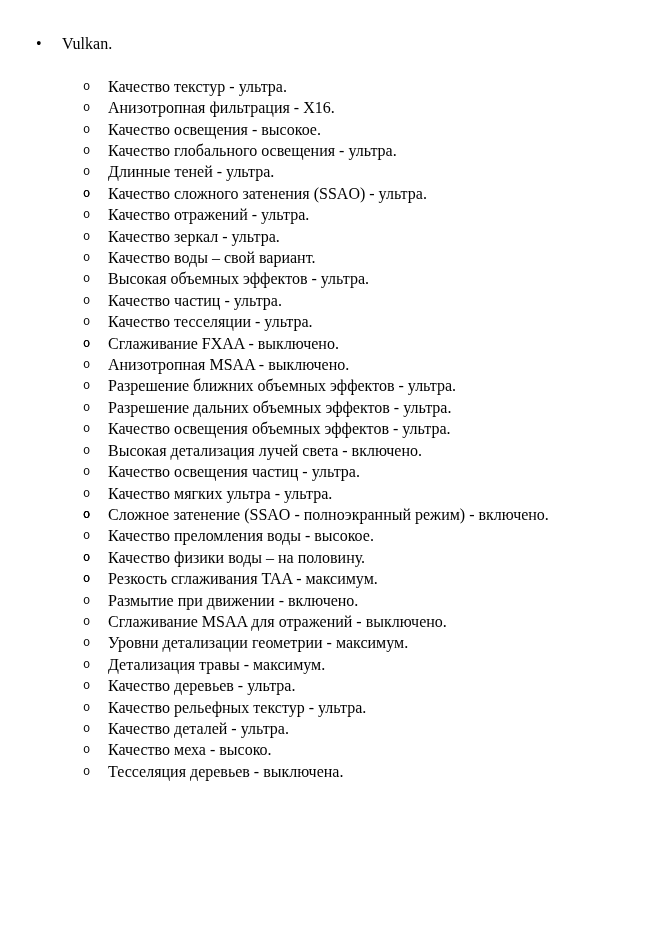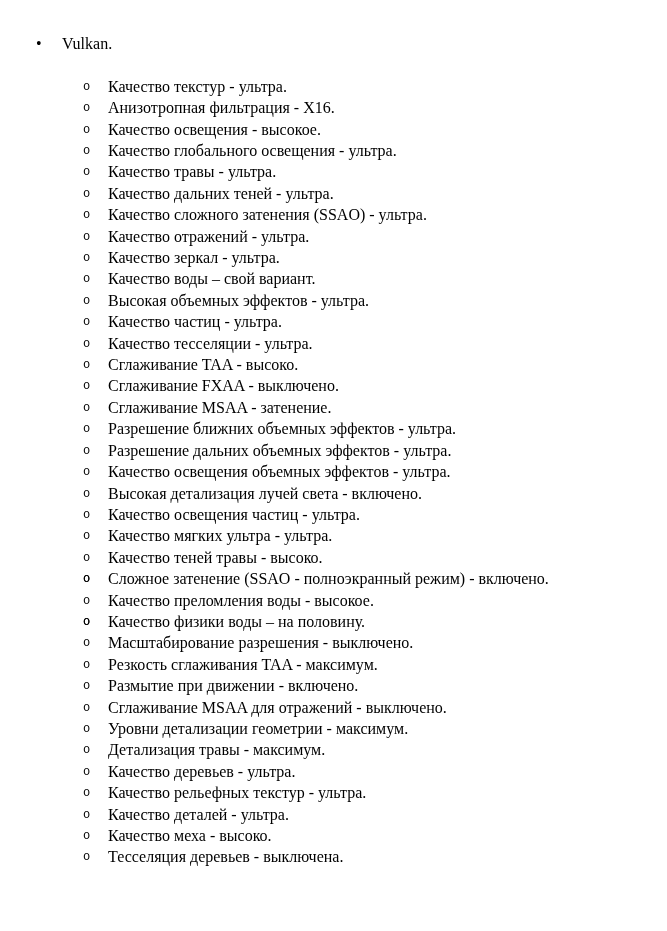--- a/index.html
+++ b/index.html
@@ -59,45 +59,45 @@
 <div class="page">
   <div class="l1-item">
     <span class="l1-bullet">•</span>
     <span class="l1-text">Vulkan.</span>
   </div>
   <div class="l2-list" id="settings-list">
       <div class="l2-item"><span class="l2-bullet">o</span><span class="l2-text">Качество текстур - ультра.</span></div>
       <div class="l2-item"><span class="l2-bullet">o</span><span class="l2-text">Анизотропная фильтрация - X16.</span></div>
       <div class="l2-item"><span class="l2-bullet">o</span><span class="l2-text">Качество освещения - высокое.</span></div>
       <div class="l2-item"><span class="l2-bullet">o</span><span class="l2-text">Качество глобального освещения - ультра.</span></div>
-      <div class="l2-item"><span class="l2-bullet">o</span><span class="l2-text">Качество травы - ультра.</span></div>
-      <div class="l2-item"><span class="l2-bullet">o</span><span class="l2-text">Качество дальних теней - ультра.</span></div>
+      <div class="l2-item"><span class="l2-bullet">o</span><span class="l2-text">Длинные теней - ультра.</span></div>
+      <div class="l2-item"><span class="l2-bullet">o</span></div>
       <div class="l2-item"><span class="l2-bullet">o</span><span class="l2-text">Качество сложного затенения (SSAO) - ультра.</span></div>
       <div class="l2-item"><span class="l2-bullet">o</span><span class="l2-text">Качество отражений - ультра.</span></div>
       <div class="l2-item"><span class="l2-bullet">o</span><span class="l2-text">Качество зеркал - ультра.</span></div>
       <div class="l2-item"><span class="l2-bullet">o</span><span class="l2-text">Качество воды – свой вариант.</span></div>
       <div class="l2-item"><span class="l2-bullet">o</span><span class="l2-text">Высокая объемных эффектов - ультра.</span></div>
       <div class="l2-item"><span class="l2-bullet">o</span><span class="l2-text">Качество частиц - ультра.</span></div>
       <div class="l2-item"><span class="l2-bullet">o</span><span class="l2-text">Качество тесселяции - ультра.</span></div>
-      <div class="l2-item"><span class="l2-bullet">o</span><span class="l2-text">Сглаживание TAA - высоко.</span></div>
+      <div class="l2-item"><span class="l2-bullet">o</span></div>
       <div class="l2-item"><span class="l2-bullet">o</span><span class="l2-text">Сглаживание FXAA - выключено.</span></div>
-      <div class="l2-item"><span class="l2-bullet">o</span><span class="l2-text">Сглаживание MSAA - затенение.</span></div>
+      <div class="l2-item"><span class="l2-bullet">o</span><span class="l2-text">Анизотропная MSAA - выключено.</span></div>
       <div class="l2-item"><span class="l2-bullet">o</span><span class="l2-text">Разрешение ближних объемных эффектов - ультра.</span></div>
       <div class="l2-item"><span class="l2-bullet">o</span><span class="l2-text">Разрешение дальних объемных эффектов - ультра.</span></div>
       <div class="l2-item"><span class="l2-bullet">o</span><span class="l2-text">Качество освещения объемных эффектов - ультра.</span></div>
       <div class="l2-item"><span class="l2-bullet">o</span><span class="l2-text">Высокая детализация лучей света - включено.</span></div>
       <div class="l2-item"><span class="l2-bullet">o</span><span class="l2-text">Качество освещения частиц - ультра.</span></div>
       <div class="l2-item"><span class="l2-bullet">o</span><span class="l2-text">Качество мягких ультра - ультра.</span></div>
-      <div class="l2-item"><span class="l2-bullet">o</span><span class="l2-text">Качество теней травы - высоко.</span></div>
+      <div class="l2-item"><span class="l2-bullet">o</span></div>
       <div class="l2-item"><span class="l2-bullet">o</span></div>
       <div class="l2-item"><span class="l2-bullet">o</span><span class="l2-text">Сложное затенение (SSAO - полноэкранный режим) - включено.</span></div>
       <div class="l2-item"><span class="l2-bullet">o</span><span class="l2-text">Качество преломления воды - высокое.</span></div>
       <div class="l2-item"><span class="l2-bullet">o</span></div>
       <div class="l2-item"><span class="l2-bullet">o</span><span class="l2-text">Качество физики воды – на половину.</span></div>
-      <div class="l2-item"><span class="l2-bullet">o</span><span class="l2-text">Масштабирование разрешения - выключено.</span></div>
+      <div class="l2-item"><span class="l2-bullet">o</span></div>
       <div class="l2-item"><span class="l2-bullet">o</span><span class="l2-text">Резкость сглаживания TAA - максимум.</span></div>
       <div class="l2-item"><span class="l2-bullet">o</span><span class="l2-text">Размытие при движении - включено.</span></div>
       <div class="l2-item"><span class="l2-bullet">o</span><span class="l2-text">Сглаживание MSAA для отражений - выключено.</span></div>
       <div class="l2-item"><span class="l2-bullet">o</span><span class="l2-text">Уровни детализации геометрии - максимум.</span></div>
       <div class="l2-item"><span class="l2-bullet">o</span><span class="l2-text">Детализация травы - максимум.</span></div>
       <div class="l2-item"><span class="l2-bullet">o</span><span class="l2-text">Качество деревьев - ультра.</span></div>
       <div class="l2-item"><span class="l2-bullet">o</span><span class="l2-text">Качество рельефных текстур - ультра.</span></div>
       <div class="l2-item"><span class="l2-bullet">o</span><span class="l2-text">Качество деталей - ультра.</span></div>
       <div class="l2-item"><span class="l2-bullet">o</span><span class="l2-text">Качество меха - высоко.</span></div>
       <div class="l2-item"><span class="l2-bullet">o</span><span class="l2-text">Тесселяция деревьев - выключена.</span></div>

